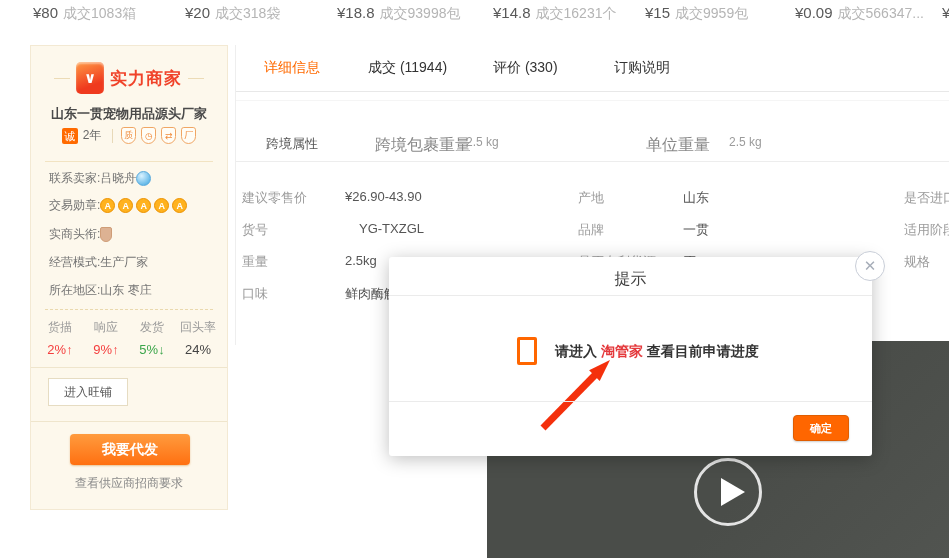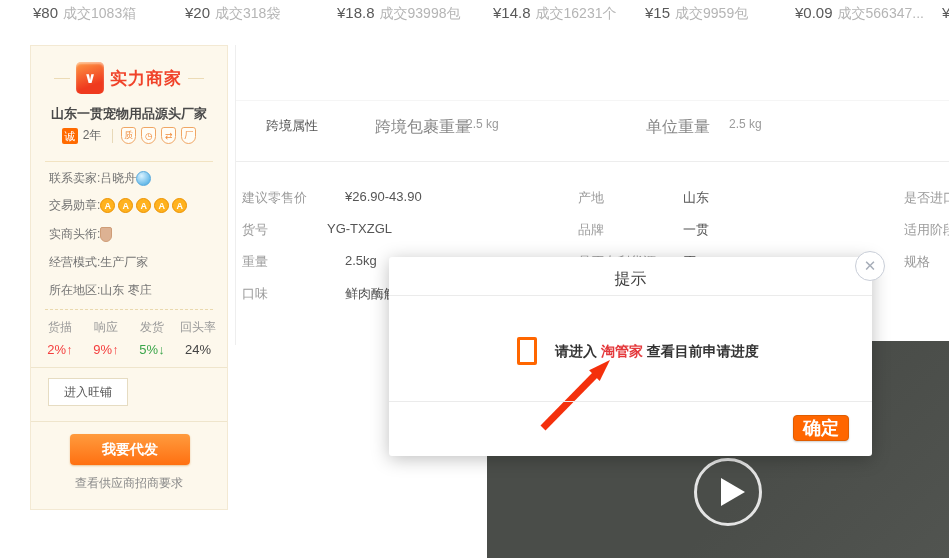--- a/index.html
+++ b/index.html
@@ -50,21 +50,21 @@
                  background:linear-gradient(#ff9b3e,#ff7011); color:#fff; font-size:14px; font-weight:bold;
                  text-align:center; line-height:31px; box-shadow:0 1px 2px rgba(200,120,20,.4); cursor:pointer; }
   .supplier-link { position:absolute; top:429px; left:0; width:100%; text-align:center; font-size:12px; color:#8a8a8a; cursor:pointer; }
 
   
   .main-panel { position:absolute; left:235px; top:45px; width:714px; height:300px; border-left:1px solid #eee; background:#fff; }
   .tabbar { position:absolute; top:0; left:0; width:100%; height:47px; border-bottom:1px solid #e8e8e8; }
   .tab { position:absolute; top:14px; font-size:14px; color:#333; white-space:nowrap; cursor:pointer; }
   .tab.active { color:#ff6a00; }
   .crossborder { position:absolute; top:55px; left:0; width:100%; height:62px; border-bottom:1px solid #ededed; border-top:1px solid #f5f5f5; }
-  .cb-item { position:absolute; top:16px; white-space:nowrap; }
+  .cb-item { position:absolute; top:34px; white-space:nowrap; }
   .cb-title { font-size:13px; color:#555; }
   .cb-label { font-size:16px; color:#888; }
   .cb-value { font-size:12px; color:#9b9b9b; }
   .attr-row { position:absolute; left:242px; width:707px; height:20px; font-size:13px; white-space:nowrap; }
   .attr-row span { position:absolute; top:0; }
   .a-label { color:#9b9b9b; }
   .a-value { color:#555; }
 
   
   .video { position:absolute; left:487px; top:341px; width:462px; height:217px;
@@ -78,21 +78,21 @@
   .modal { position:absolute; left:389px; top:257px; width:483px; height:199px; background:#fff; border-radius:3px;
            box-shadow:0 3px 18px rgba(0,0,0,.25); z-index:20; }
   .modal-title { position:absolute; top:12px; left:0; width:100%; text-align:center; font-size:16px; color:#404040; }
   .modal-hr-top { position:absolute; top:38px; left:0; width:100%; border-top:1px solid #ebebeb; }
   .modal-hr-bottom { position:absolute; top:144px; left:0; width:100%; border-top:1px solid #ebebeb; }
   .taoguanjia-icon { position:absolute; left:128px; top:80px; width:20px; height:28px; border:3px solid #f60; border-radius:2px; }
   .modal-msg { position:absolute; left:166px; top:86px; font-size:14px; font-weight:bold; color:#333; white-space:nowrap; }
   .modal-link { color:#e4393c; cursor:pointer; }
   .arrow-svg { position:absolute; left:146px; top:93px; }
   .confirm-btn { position:absolute; left:404px; top:158px; width:56px; height:26px; background:#f60; border:1px solid #e05d00;
-                 border-radius:4px; color:#fff; font-size:18px; font-weight:bold; text-align:center; line-height:24px;
+                 border-radius:4px; color:#fff; font-size:11px; font-weight:bold; text-align:center; line-height:24px;
                  box-shadow:0 1px 2px rgba(0,0,0,.2); cursor:pointer; }
   .modal-close { position:absolute; left:855px; top:251px; width:30px; height:30px; border-radius:50%; background:#fff;
                  border:1px solid #c9ced8; color:#a6adb8; font-size:15px; text-align:center; line-height:28px;
                  z-index:21; cursor:pointer; }
 </style>
 </head>
 <body>
 
 <div class="page">
 
@@ -175,39 +175,45 @@
     <div class="sb-div-full" style="top:321px"></div>
 
     <div class="side-btn" style="left:17px">进入旺铺</div>
     <div class="sb-div-full" style="top:375px"></div>
 
     <div class="consign-btn">我要代发</div>
     <div class="supplier-link">查看供应商招商要求</div>
   </aside>
 
   <div class="main-panel">
+    <div class="tabbar">
+      <div class="tab active" style="left:28px">详细信息</div>
+      <div class="tab" style="left:132px">成交 (11944)</div>
+      <div class="tab" style="left:257px">评价 (330)</div>
+      <div class="tab" style="left:378px">订购说明</div>
+    </div>
     <div class="crossborder">
       <span class="cb-item cb-title" style="left:30px">跨境属性</span>
       <span class="cb-item cb-label" style="left:139px">跨境包裹重量</span>
       <span class="cb-item cb-value" style="left:230px">2.5 kg</span>
       <span class="cb-item cb-label" style="left:410px">单位重量</span>
       <span class="cb-item cb-value" style="left:493px">2.5 kg</span>
     </div>
   </div>
 
   <div class="attr-row" style="top:189px">
     <span class="a-label" style="left:0">建议零售价</span>
     <span class="a-value" style="left:103px">¥26.90-43.90</span>
     <span class="a-label" style="left:336px">产地</span>
     <span class="a-value" style="left:441px">山东</span>
     <span class="a-label" style="left:662px">是否进口</span>
   </div>
   <div class="attr-row" style="top:221px">
     <span class="a-label" style="left:0">货号</span>
-    <span class="a-value" style="left:85px">YG-TXZGL</span>
+    <span class="a-value" style="left:117px">YG-TXZGL</span>
     <span class="a-label" style="left:336px">品牌</span>
     <span class="a-value" style="left:441px">一贯</span>
     <span class="a-label" style="left:662px">适用阶段</span>
   </div>
   <div class="attr-row" style="top:253px">
     <span class="a-label" style="left:0">重量</span>
     <span class="a-value" style="left:103px">2.5kg</span>
     <span class="a-label" style="left:336px">是否专利货源</span>
     <span class="a-value" style="left:441px">否</span>
     <span class="a-label" style="left:662px">规格</span>

